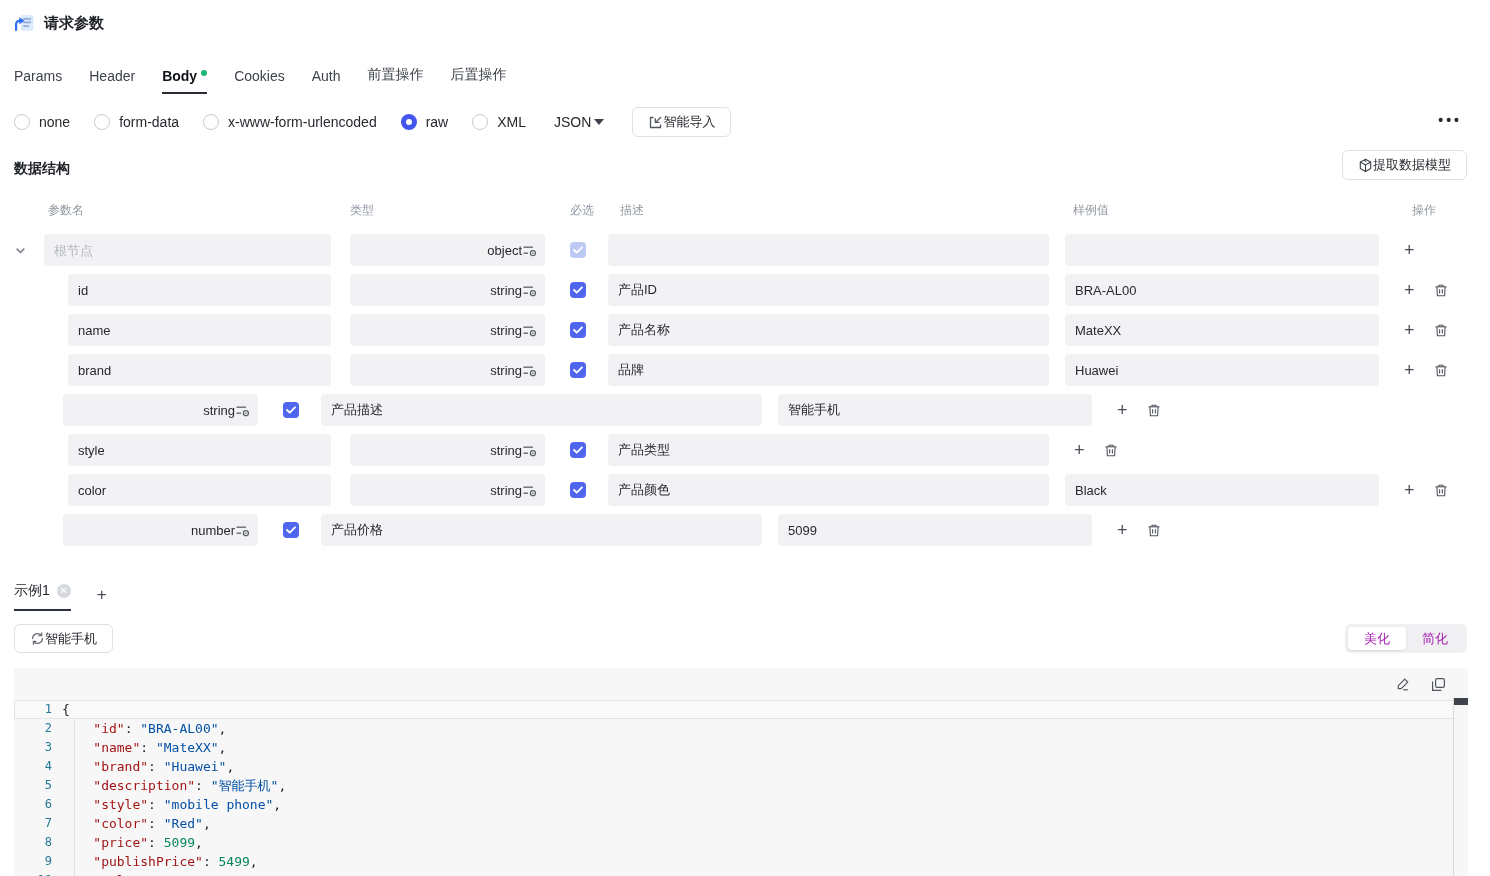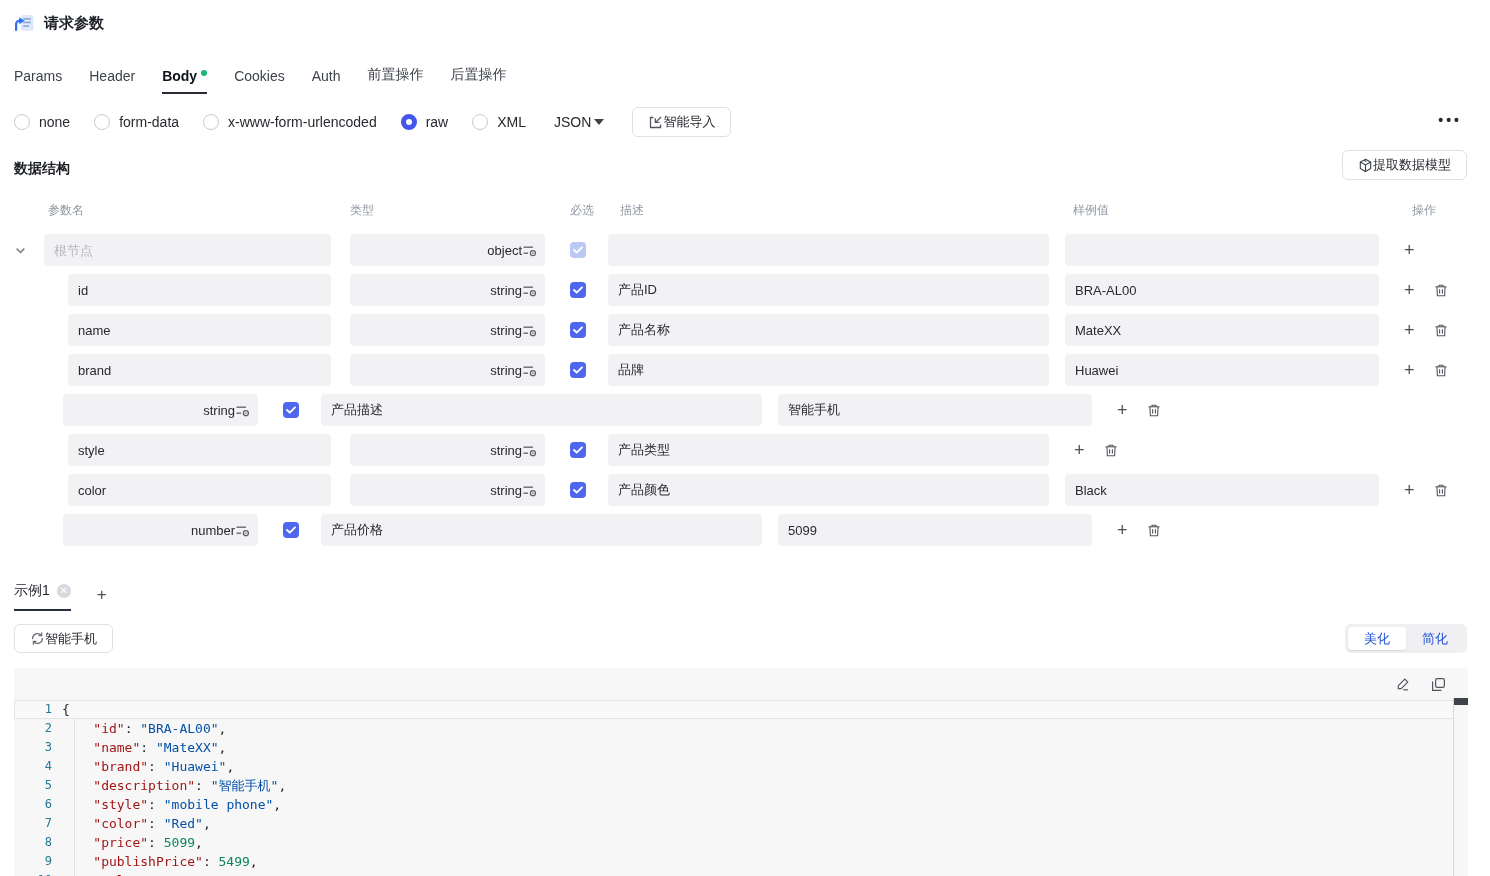--- a/index.html
+++ b/index.html
@@ -57,21 +57,21 @@
   .checkbox.disabled{background:#bdc9f5;}
   .plus{font-size:18px;color:#4b5058;cursor:pointer;line-height:1;}
   .iconb{display:flex;align-items:center;cursor:pointer;}
   
   .ex-tabs{position:absolute;left:14px;top:582px;display:flex;align-items:flex-end;}
   .ex-tab{display:flex;align-items:center;gap:7px;padding-bottom:9px;border-bottom:2px solid #2b3040;font-size:14px;color:#1d2026;cursor:pointer;}
   .close-circle{width:14px;height:14px;border-radius:50%;background:#d6d9dd;color:#fff;font-size:10px;line-height:14px;text-align:center;cursor:pointer;}
   .ex-add{margin-left:26px;margin-bottom:8px;font-size:17px;color:#4b5058;cursor:pointer;line-height:1;}
   .gen-btn{position:absolute;left:14px;top:624px;height:29px;}
   .seg{position:absolute;right:23px;top:624px;background:#f0f0f2;border-radius:6px;padding:3px;display:flex;}
-  .seg-opt{width:58px;height:23px;display:flex;align-items:center;justify-content:center;font-size:13px;color:#1d4ed8;border-radius:4px;cursor:pointer;}
+  .seg-opt{width:58px;height:23px;display:flex;align-items:center;justify-content:center;font-size:13px;color:#a21caf;border-radius:4px;cursor:pointer;}
   .seg-opt.active{background:#fff;box-shadow:0 1px 2px rgba(0,0,0,.10);}
   
   .editor{position:absolute;left:14px;top:668px;width:1454px;height:208px;background:#f7f7f8;}
   .editor-toolbar{position:absolute;top:8px;right:22px;display:flex;gap:20px;}
   .code{position:absolute;top:32px;left:0;right:14px;font-family:"DejaVu Sans Mono",monospace;font-size:13px;line-height:19px;}
   .code-line{position:relative;padding-left:48px;white-space:pre;height:19px;box-sizing:border-box;}
   .code-line.current{background:#f9f9fa;box-shadow:inset 0 0 0 1px #e4e4e6;}
   .ln{position:absolute;left:0;top:0;width:38px;text-align:right;color:#237893;font-size:12px;}
   .tk-k{color:#a31515;}
   .tk-s{color:#0451a5;}

